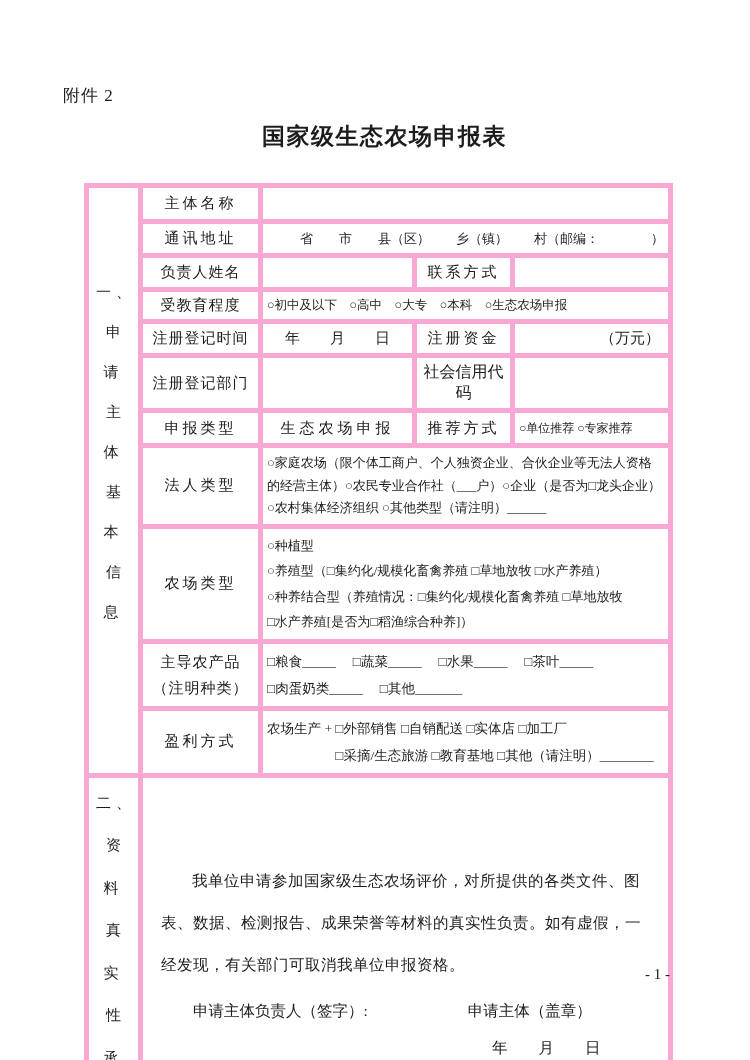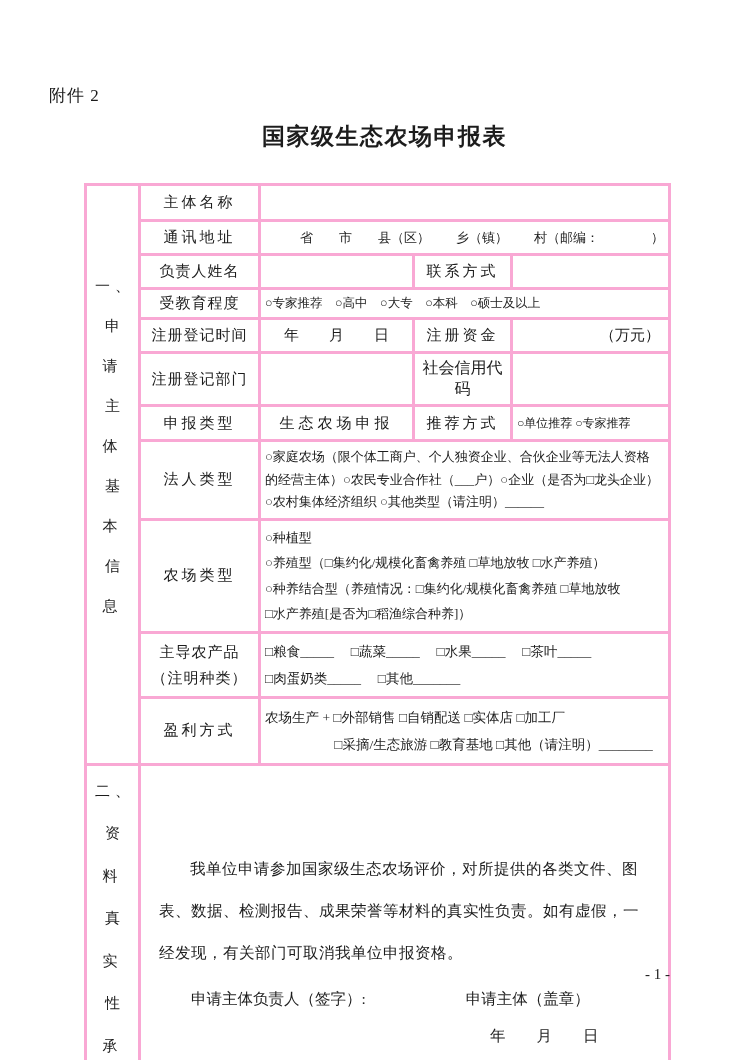--- a/index.html
+++ b/index.html
@@ -11,21 +11,21 @@
     position: relative;
     width: 750px;
     height: 1060px;
     background: #ffffff;
     font-family: "Liberation Serif", "DejaVu Serif", serif;
     color: #1c1c1c;
     overflow: hidden;
   }
   .attachment {
     position: absolute;
-    left: 49px;
+    left: 63px;
     top: 84px;
     font-size: 17px;
     letter-spacing: 1px;
   }
   .doc-title {
     position: absolute;
     left: 0;
     right: 0;
     top: 121px;
     margin: 0;
@@ -38,21 +38,21 @@
   table.form {
     position: absolute;
     left: 84px;
     top: 183px;
     width: 584px;
     border-collapse: collapse;
     table-layout: fixed;
     border: 2px solid #3d3d3d;
   }
   table.form td {
-    border: 3px solid #f9a8d4;
+    border: 5px solid #f9a8d4;
     padding: 4px;
     vertical-align: middle;
     overflow: hidden;
   }
   td.lbl {
     text-align: center;
     font-size: 15px;
     letter-spacing: 1px;
   }
   td.lbl.sp4 { letter-spacing: 3px; }
@@ -149,21 +149,21 @@
 
       <tr style="height:34px">
         <td class="lbl">负责人姓名</td>
         <td class="val"></td>
         <td class="lbl sp4">联系方式</td>
         <td class="val"></td>
       </tr>
 
       <tr style="height:30px">
         <td class="lbl">受教育程度</td>
-        <td class="opts" colspan="3">○专家推荐　○高中　○大专　○本科　○硕士及以上</td>
+        <td class="opts" colspan="3">○初中及以下　○高中　○大专　○本科　○生态农场申报</td>
       </tr>
 
       <tr style="height:34px">
         <td class="lbl">注册登记时间</td>
         <td class="val center" style="font-size:15px">年　　月　　日</td>
         <td class="lbl sp4">注册资金</td>
         <td class="val right">（万元）</td>
       </tr>
 
       <tr style="height:30px">

